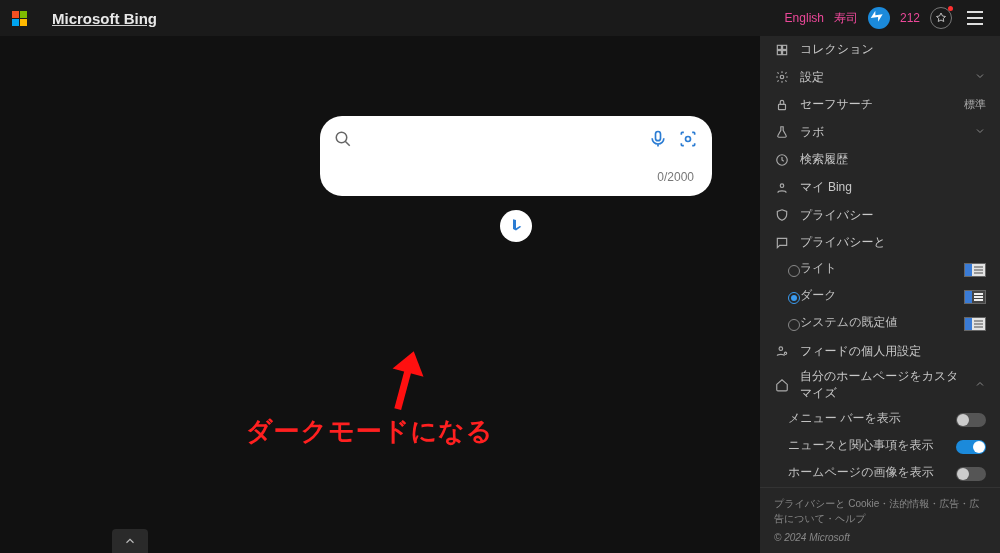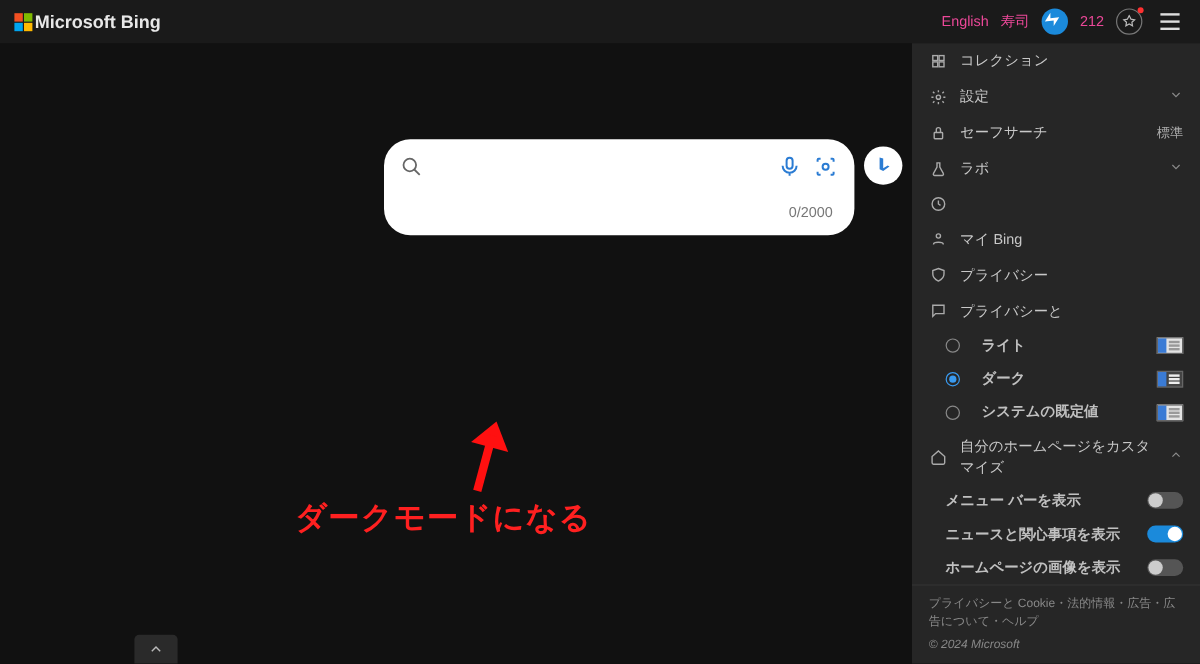--- a/index.html
+++ b/index.html
@@ -17,21 +17,21 @@
     .header {
       position: absolute;
       top: 0; left: 0; right: 0;
       height: 36px;
       background: #1a1a1a;
       display: flex;
       align-items: center;
       padding: 0 12px;
       justify-content: space-between;
     }
-    .logo-group { display: flex; align-items: flex-end; gap: 1px; }
+    .logo-group { display: flex; align-items: flex-end; gap: 24px; text-decoration: underline; }
     .ms-logo { display: flex; flex-wrap: wrap; width: 16px; height: 16px; gap: 1px; }
     .ms-logo span { width: 7px; height: 7px; display: block; }
     .ms-logo span:nth-child(1){background:#f25022;}
     .ms-logo span:nth-child(2){background:#7fba00;}
     .ms-logo span:nth-child(3){background:#00a4ef;}
     .ms-logo span:nth-child(4){background:#ffb900;}
     .brand { font-size: 15px; font-weight: 600; color: #e8e8e8; }
     .hdr-right { display: flex; align-items: center; gap: 10px; }
     .lang, .uname, .points { font-size: 12px; color: #ec4899; }
     .avatar {
@@ -57,22 +57,23 @@
       align-items: center; cursor: pointer;
     }
     .hamburger span { width: 16px; height: 2px; background: #ddd; display: block; }
 
     
     .search-wrap {
       position: absolute;
       top: 116px;
       left: 320px;
       display: flex;
-      align-items: flex-start;
+      align-items: center;
       gap: 8px;
+      flex-direction: column;
     }
     .search-box {
       width: 392px;
       height: 80px;
       background: #fff;
       border-radius: 22px;
       position: relative;
       padding: 10px 14px;
       display: flex;
       flex-direction: column;
@@ -155,27 +156,26 @@
       cursor: pointer;
       min-height: 27px;
     }
     .row .ic { width: 16px; height: 16px; display:flex; align-items:center; justify-content:center; flex-shrink:0; }
     .row .ic svg { width:14px; height:14px; stroke:#aaa; fill:none; stroke-width:2; }
     .row .lbl { flex: 1; }
     .row .chev svg { width:12px; height:12px; stroke:#888; fill:none; stroke-width:2; }
     .row .rval { font-size: 11px; color: #aaa; }
 
     .subrow {
-      display:flex; align-items:center;
+      display:flex; align-items:flex-end;
       padding: 6px 14px 6px 28px;
-      gap: 18px;
+      gap: 0;
       color:#c0c0c0;
       cursor:pointer;
       min-height: 27px;
-      font-weight: bold;
     }
     .radio {
       width:12px; height:12px; border:1.5px solid #888; border-radius:50%;
       display:flex; align-items:center; justify-content:center; flex-shrink:0;
     }
     .radio.on { border-color:#3a9bf0; }
     .radio.on::after { content:""; width:6px; height:6px; background:#3a9bf0; border-radius:50%; }
     .thumb {
       width:22px; height:14px;
       background:#444;
@@ -347,20 +347,21 @@
         </svg></span>
   </div>
 
   <div class="row">
     <span class="ic">
         <svg viewBox="0 0 24 24">
           <circle cx="12" cy="12" r="9"></circle>
           <path d="M12 7v5l3 2"></path>
         </svg>
       </span>
+    <span class="lbl">検索履歴</span>
   </div>
 
   <div class="row">
     <span class="ic">
         <svg viewBox="0 0 24 24">
           <circle cx="12" cy="8" r="3"></circle>
           <path d="M5 20c0-4 14-4 14 0"></path>
         </svg>
       </span>
     <span class="lbl">マイ Bing</span>
@@ -415,20 +416,30 @@
     <span class="thumb light">
         <span class="thumb-bar"></span>
         <span class="thumb-body">
           <span></span>
           <span></span>
           <span></span>
         </span>
       </span>
   </div>
 
+  <div class="row">
+    <span class="ic">
+        <svg viewBox="0 0 24 24">
+          <circle cx="10" cy="8" r="3"></circle>
+          <path d="M4 20c0-3 12-3 12 0"></path>
+          <circle cx="18" cy="16" r="2"></circle>
+        </svg>
+      </span>
+    <span class="lbl">フィードの個人用設定</span>
+  </div>
 
   <div class="row">
     <span class="ic">
         <svg viewBox="0 0 24 24">
           <path d="M3 11l9-8 9 8v9a2 2 0 01-2 2H5a2 2 0 01-2-2z"></path>
         </svg>
       </span>
     <span class="lbl">自分のホームページをカスタマイズ</span>
     <span class="chev"><svg viewBox="0 0 24 24">
           <path d="M6 15l6-6 6 6"></path>

